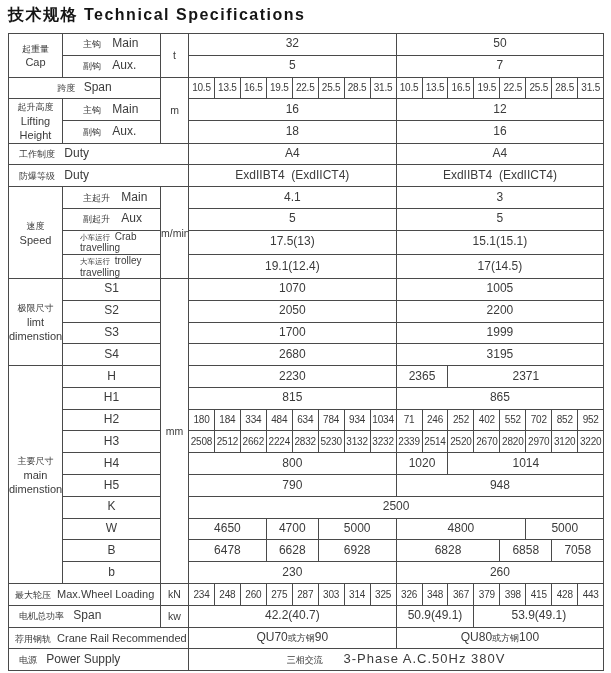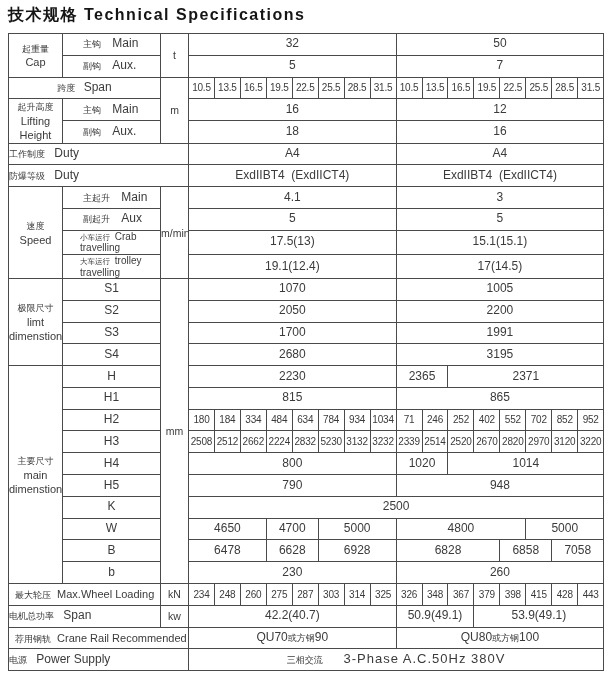--- a/index.html
+++ b/index.html
@@ -30,21 +30,21 @@
   
   td.grp { font-size:11px; }
   td.grp div { line-height:1.3; }
   
   td.sub { text-align:left; padding-left:20px; }
   td.sub .cjk { margin-right:8px; }
   td.sub.sm { font-size:10px; padding-left:17px; }
   td.sub.sm .cjk { font-size:7.5px; margin-right:2px; }
   td.subc { text-align:center; }
   
-  td.lbl { text-align:left; }
+  td.lbl { text-align:left; padding-left:10px; }
   td.lbl .cjk { margin-right:6px; }
   td.lbl.tight { font-size:11px; padding-left:6px; }
   td.lbl.tight .cjk { margin-right:3px; }
   td.lblc { text-align:center; }
   td.lblc .cjk { margin-right:5px;margin-top:32px; }
   
   td.unit { font-size:10.5px; }
   
   tr.dense td.d { font-size:10px; letter-spacing:-0.2px; }
   
@@ -162,21 +162,21 @@
         <td colspan="8" class="d"><span>1005</span></td>
       </tr>
       <tr>
         <td class="subc"><span>S2</span></td>
         <td colspan="8" class="d"><span>2050</span></td>
         <td colspan="8" class="d"><span>2200</span></td>
       </tr>
       <tr>
         <td class="subc"><span>S3</span></td>
         <td colspan="8" class="d"><span>1700</span></td>
-        <td colspan="8" class="d"><span>1991</span></td>
+        <td colspan="8" class="d"><span>1999</span></td>
       </tr>
       <tr>
         <td class="subc"><span>S4</span></td>
         <td colspan="8" class="d"><span>2680</span></td>
         <td colspan="8" class="d"><span>3195</span></td>
       </tr>
       <tr>
         <td rowspan="10" class="grp"><div><span class="cjk">主要尺寸</span></div><div><span>main</span></div><div><span>dimenstion</span></div></td>
         <td class="subc"><span>H</span></td>
         <td colspan="8" class="d"><span>2230</span></td>

